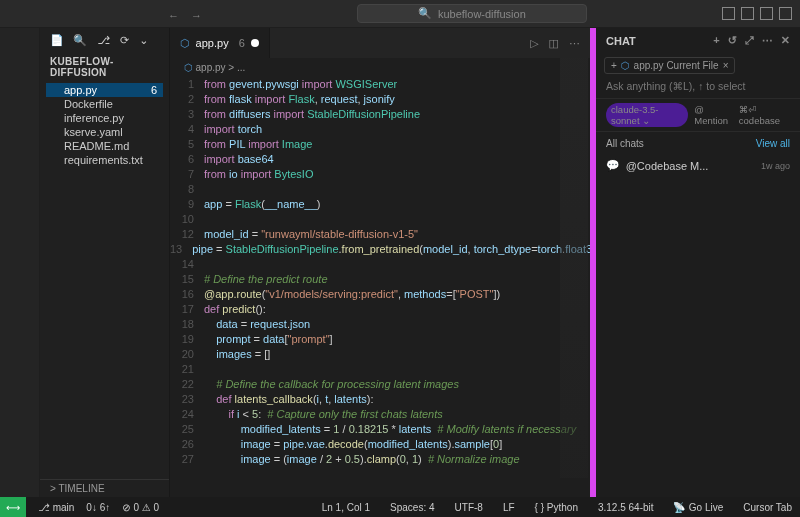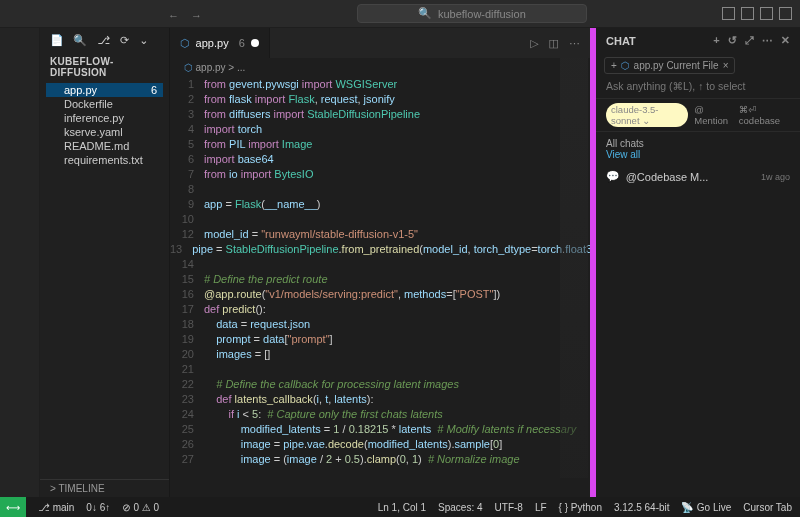--- a/index.html
+++ b/index.html
@@ -38,25 +38,25 @@
 .num { color:#b5cea8; }
 .com { color:#6a9955; font-style:italic; }
 .id { color:#9cdcfe; }
 .minimap { position:absolute; right:212px; top:58px; width:28px; height:420px; background:linear-gradient(#2b2b2b,#232323); opacity:.5; }
 .chat { width:210px; background:#1d1d1d; border-left:6px solid #d946ef; display:flex; flex-direction:column; }
 .chat-h { display:flex; align-items:center; padding:6px 10px; font-size:11px; font-weight:bold; color:#ccc; }
 .chat-h-r { margin-left:auto; display:flex; gap:8px; color:#888; }
 .chat-ctx { margin:4px 8px; padding:2px 6px; border:1px solid #3a3a3a; border-radius:3px; font-size:10px; color:#999; display:inline-flex; gap:4px; align-items:center; width:fit-content; }
 .chat-in { margin:2px 10px 6px 10px; color:#777; font-size:10.5px; }
 .chat-row { display:flex; gap:6px; padding:4px 10px; font-size:9.5px; color:#888; align-items:center; border-top:1px solid #2a2a2a; border-bottom:1px solid #2a2a2a;}
-.chat-row .chip { background:#fef9c3; padding:1px 5px; border-radius:12px; }
-.chat-all { display:flex; padding:6px 10px; font-size:10px; color:#aaa; justify-content:space-between;flex-direction:column; }
+.chat-row .chip { background:#4c1d95; padding:1px 5px; border-radius:12px; }
+.chat-all { display:flex; padding:6px 10px; font-size:10px; color:#aaa; justify-content:space-between; }
 .chat-item { margin:4px 10px; display:flex; align-items:center; gap:6px; font-size:11px; color:#ccc; }
 .statusbar { position:absolute; bottom:0; left:0; right:0; height:20px; background:#1b1b1b; display:flex; align-items:center; padding:0 8px; gap:12px; font-size:10px; color:#ccc; }
-.sb-r { margin-left:auto; display:flex; gap:12px;text-align:right; }
+.sb-r { margin-left:auto; display:flex; gap:20px;text-align:right; }
 .remote { background:#2a5; padding:0 6px; height:20px; display:flex; align-items:center; color:#fff; margin-left:-8px; }
 .link { color:#4db3e5; }
 </style>
 </head>
 <body>
 
 <div class="titlebar">
   <div class="tb-left"></div>
   <div class="tb-nav">
     <span>←</span>

